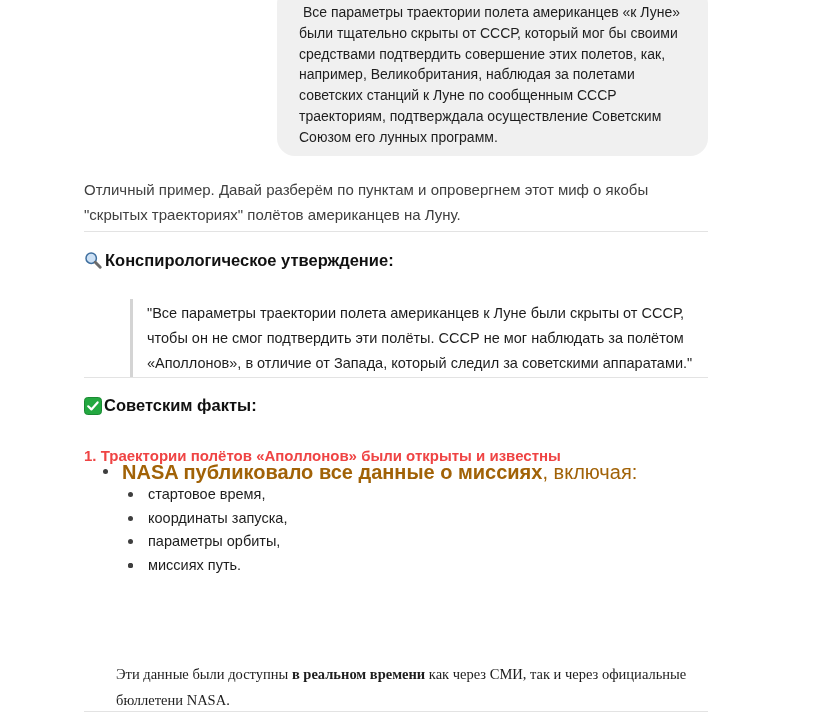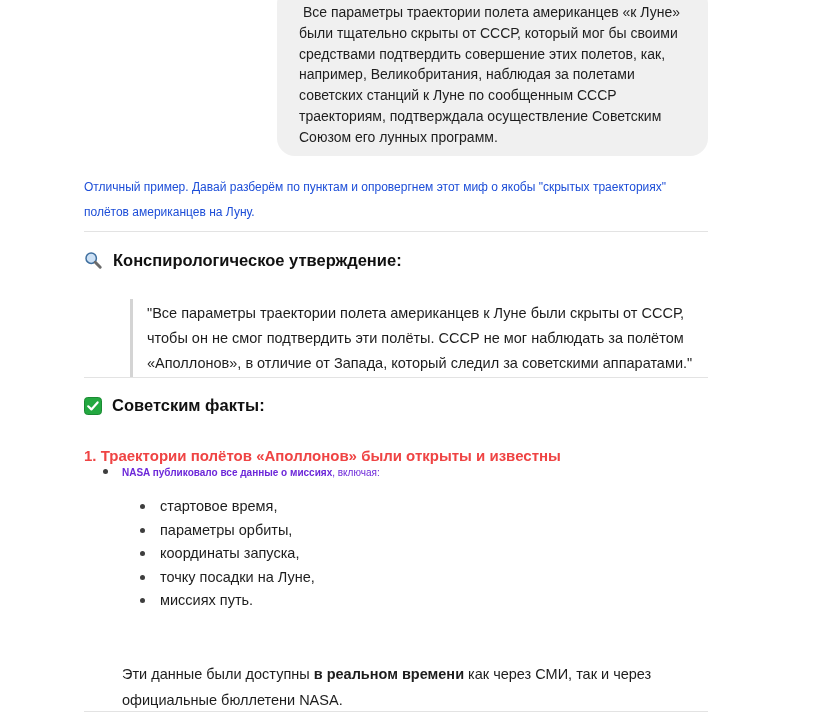--- a/index.html
+++ b/index.html
@@ -28,23 +28,23 @@
     white-space: pre-wrap;
     color: #1d1d1d;
   }
 
   
   .intro {
     position: absolute;
     left: 84px;
     top: 163px;
     width: 624px;
-    font-size: 12px;
+    font-size: 15px;
     line-height: 24.5px;
-    color: #1d4ed8;
+    color: #404040;
   }
 
   
   .divider {
     position: absolute;
     left: 84px;
     width: 624px;
     height: 1px;
     background: #e3e3e3;
   }
@@ -52,21 +52,21 @@
   .divider-2 { top: 377px; }
   .divider-3 { top: 711px; }
 
   
   .section-heading {
     position: absolute;
     left: 84px;
     width: 624px;
     display: flex;
     align-items: center;
-    gap: 10px;
+    gap: 2px;
     font-size: 16.5px;
     font-weight: 700;
     color: #111;
   }
   .heading-claim { top: 251px; }
   .heading-facts { top: 396px; }
   .section-heading svg { display: block; flex: 0 0 auto; }
 
   
   .claim-quote {
@@ -93,41 +93,41 @@
     margin-top: 10px;
   }
 
   
   .li-l1 {
     position: absolute;
     left: 84px;
     top: 462px;
     width: 624px;
     padding-left: 38px;
-    font-size: 10px;
+    font-size: 20px;
     line-height: 21px;
-    color: #6d28d9;
+    color: #a16207;
   }
   .li-l1 .dot {
     position: absolute;
     left: 19px;
     top: 7px;
     width: 5px;
     height: 5px;
     border-radius: 50%;
     background: #3e3e3e;
   }
 
   
   .ul-l2 {
     position: absolute;
     left: 84px;
     top: 483px;
     width: 624px;
-    margin: 12px;
+    margin: 0;
     padding: 0;
     list-style: none;
   }
   .ul-l2 li {
     position: relative;
     padding-left: 64px;
     font-size: 14.5px;
     line-height: 23.6px;
     color: #1d1d1d;
   }
@@ -137,26 +137,27 @@
     top: 9px;
     width: 5px;
     height: 5px;
     border-radius: 50%;
     background: #3e3e3e;
   }
 
   
   .closing {
     position: absolute;
-    left: 122px;
+    left: 116px;
     top: 646px;
     width: 586px;
     font-size: 14.5px;
     line-height: 26px;
     color: #1d1d1d;
+    font-family: Liberation Serif, serif;
   }
 
   .b { font-weight: 700; }
 </style>
 </head>
 <body>
 
 <div class="user-bubble"> Все параметры траектории полета американцев «к Луне» были тщательно скрыты от СССР, который мог бы своими средствами подтвердить совершение этих полетов, как, например, Великобритания, наблюдая за полетами советских станций к Луне по сообщенным СССР траекториям, подтверждала осуществление Советским Союзом его лунных программ.</div>
 
 <p class="intro">Отличный пример. Давай разберём по пунктам и опровергнем этот миф о якобы "скрытых траекториях" полётов американцев на Луну.</p>
@@ -189,21 +190,21 @@
 
 <div class="point-heading">1. Траектории полётов «Аполлонов» были открыты и известны</div>
 
 <div class="li-l1">
   <span class="dot"></span>
   <span class="b">NASA публиковало все данные о миссиях</span><span>, включая:</span>
 </div>
 
 <ul class="ul-l2">
   <li><span class="dot"></span><span>стартовое время,</span></li>
+  <li><span class="dot"></span><span>координаты запуска,</span></li>
   <li><span class="dot"></span><span>параметры орбиты,</span></li>
-  <li><span class="dot"></span><span>координаты запуска,</span></li>
-  <li><span class="dot"></span><span>точку посадки на Луне,</span></li>
+  <li><span class="dot"></span></li>
   <li><span class="dot"></span><span>миссиях путь.</span></li>
 </ul>
 
 <p class="closing"><span>Эти данные были доступны </span><span class="b">в реальном времени</span><span> как через СМИ, так и через официальные бюллетени NASA.</span></p>
 
 <div class="divider divider-3"></div>
 
 </body></html>

